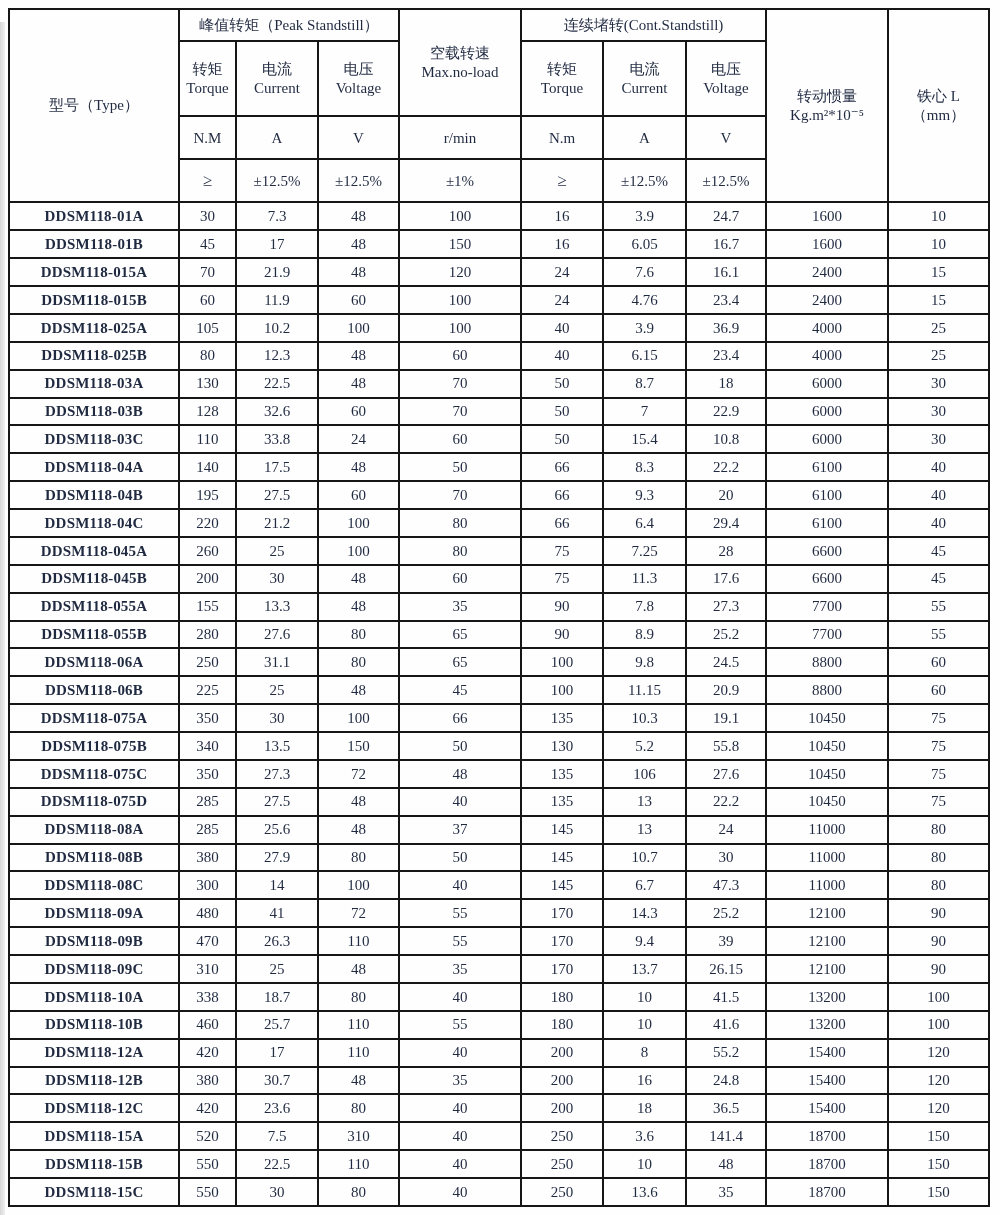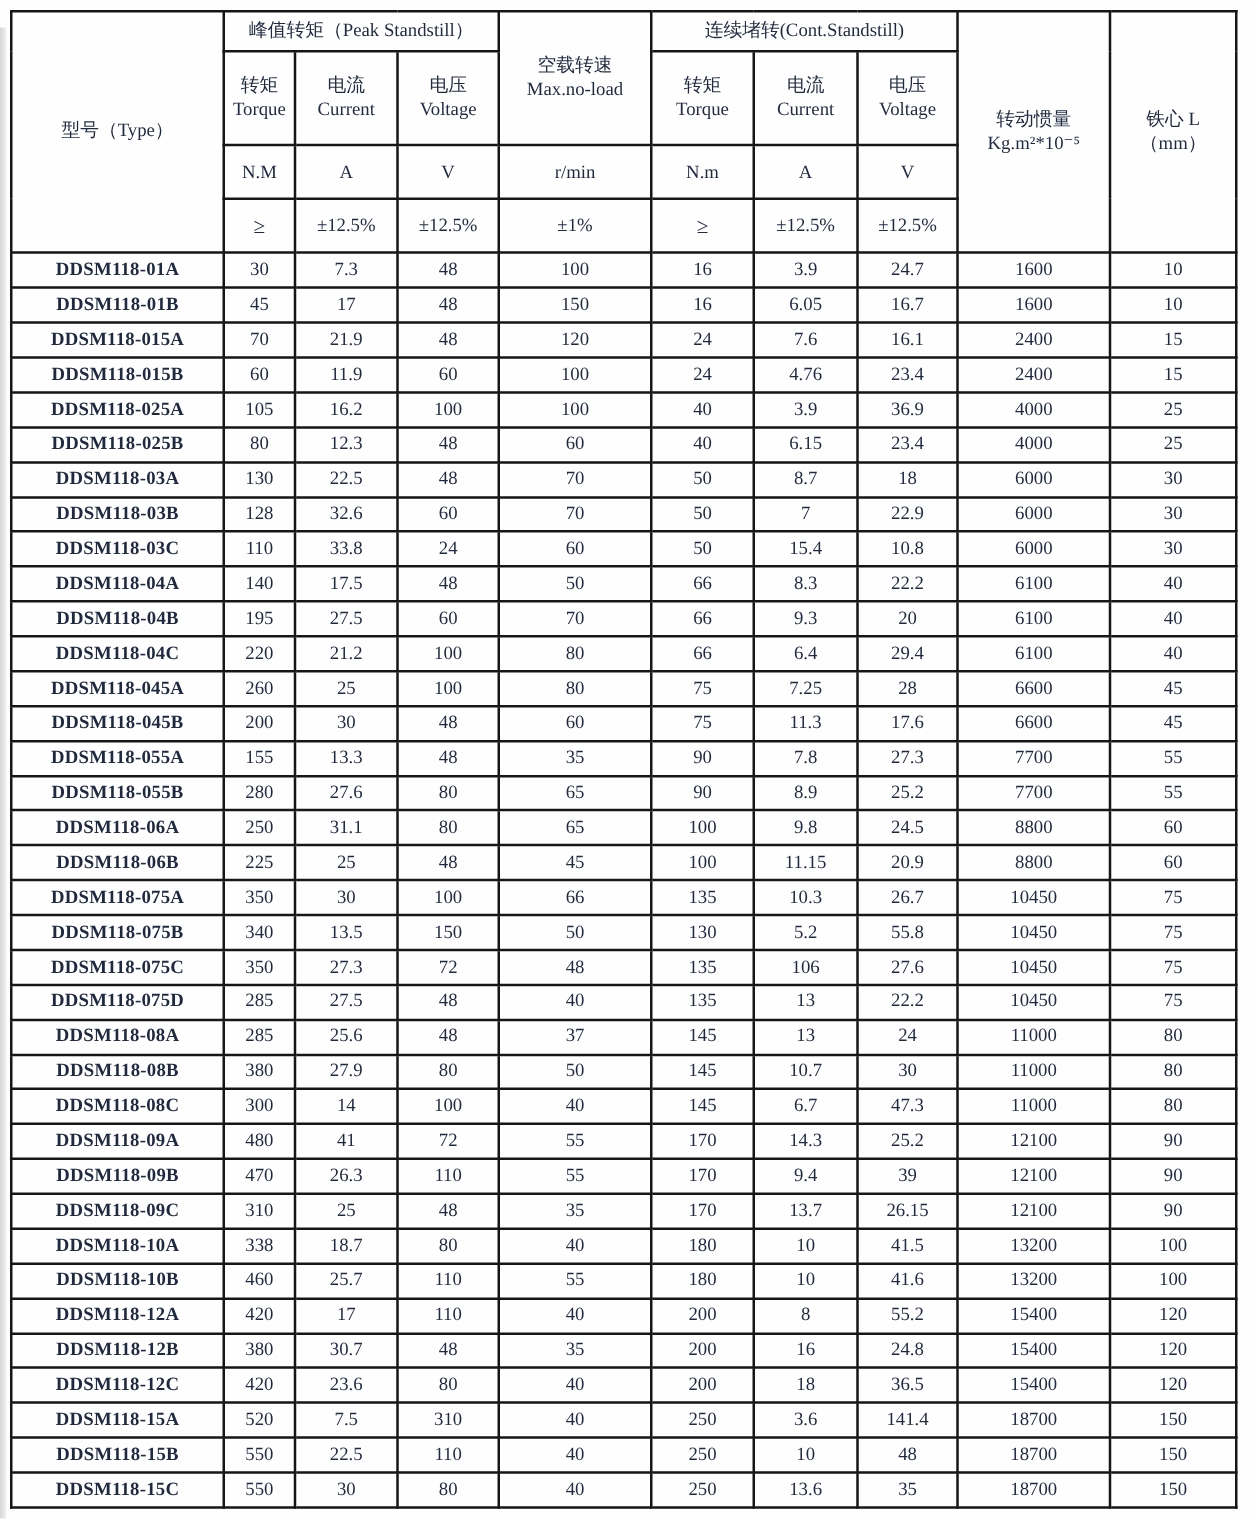--- a/index.html
+++ b/index.html
@@ -176,21 +176,21 @@
           <td class="num">100</td>
           <td class="num">24</td>
           <td class="num">4.76</td>
           <td class="num">23.4</td>
           <td class="num">2400</td>
           <td class="num">15</td>
         </tr>
         <tr>
           <td class="model">DDSM118-025A</td>
           <td class="num">105</td>
-          <td class="num">16.2</td>
+          <td class="num">10.2</td>
           <td class="num">100</td>
           <td class="num">100</td>
           <td class="num">40</td>
           <td class="num">3.9</td>
           <td class="num">36.9</td>
           <td class="num">4000</td>
           <td class="num">25</td>
         </tr>
         <tr>
           <td class="model">DDSM118-025B</td>
@@ -349,21 +349,21 @@
           <td class="num shift">60</td>
         </tr>
         <tr>
           <td class="model">DDSM118-075A</td>
           <td class="num">350</td>
           <td class="num">30</td>
           <td class="num">100</td>
           <td class="num">66</td>
           <td class="num">135</td>
           <td class="num">10.3</td>
-          <td class="num">26.7</td>
+          <td class="num">19.1</td>
           <td class="num shift">10450</td>
           <td class="num shift">75</td>
         </tr>
         <tr>
           <td class="model">DDSM118-075B</td>
           <td class="num">340</td>
           <td class="num">13.5</td>
           <td class="num">150</td>
           <td class="num">50</td>
           <td class="num">130</td>

